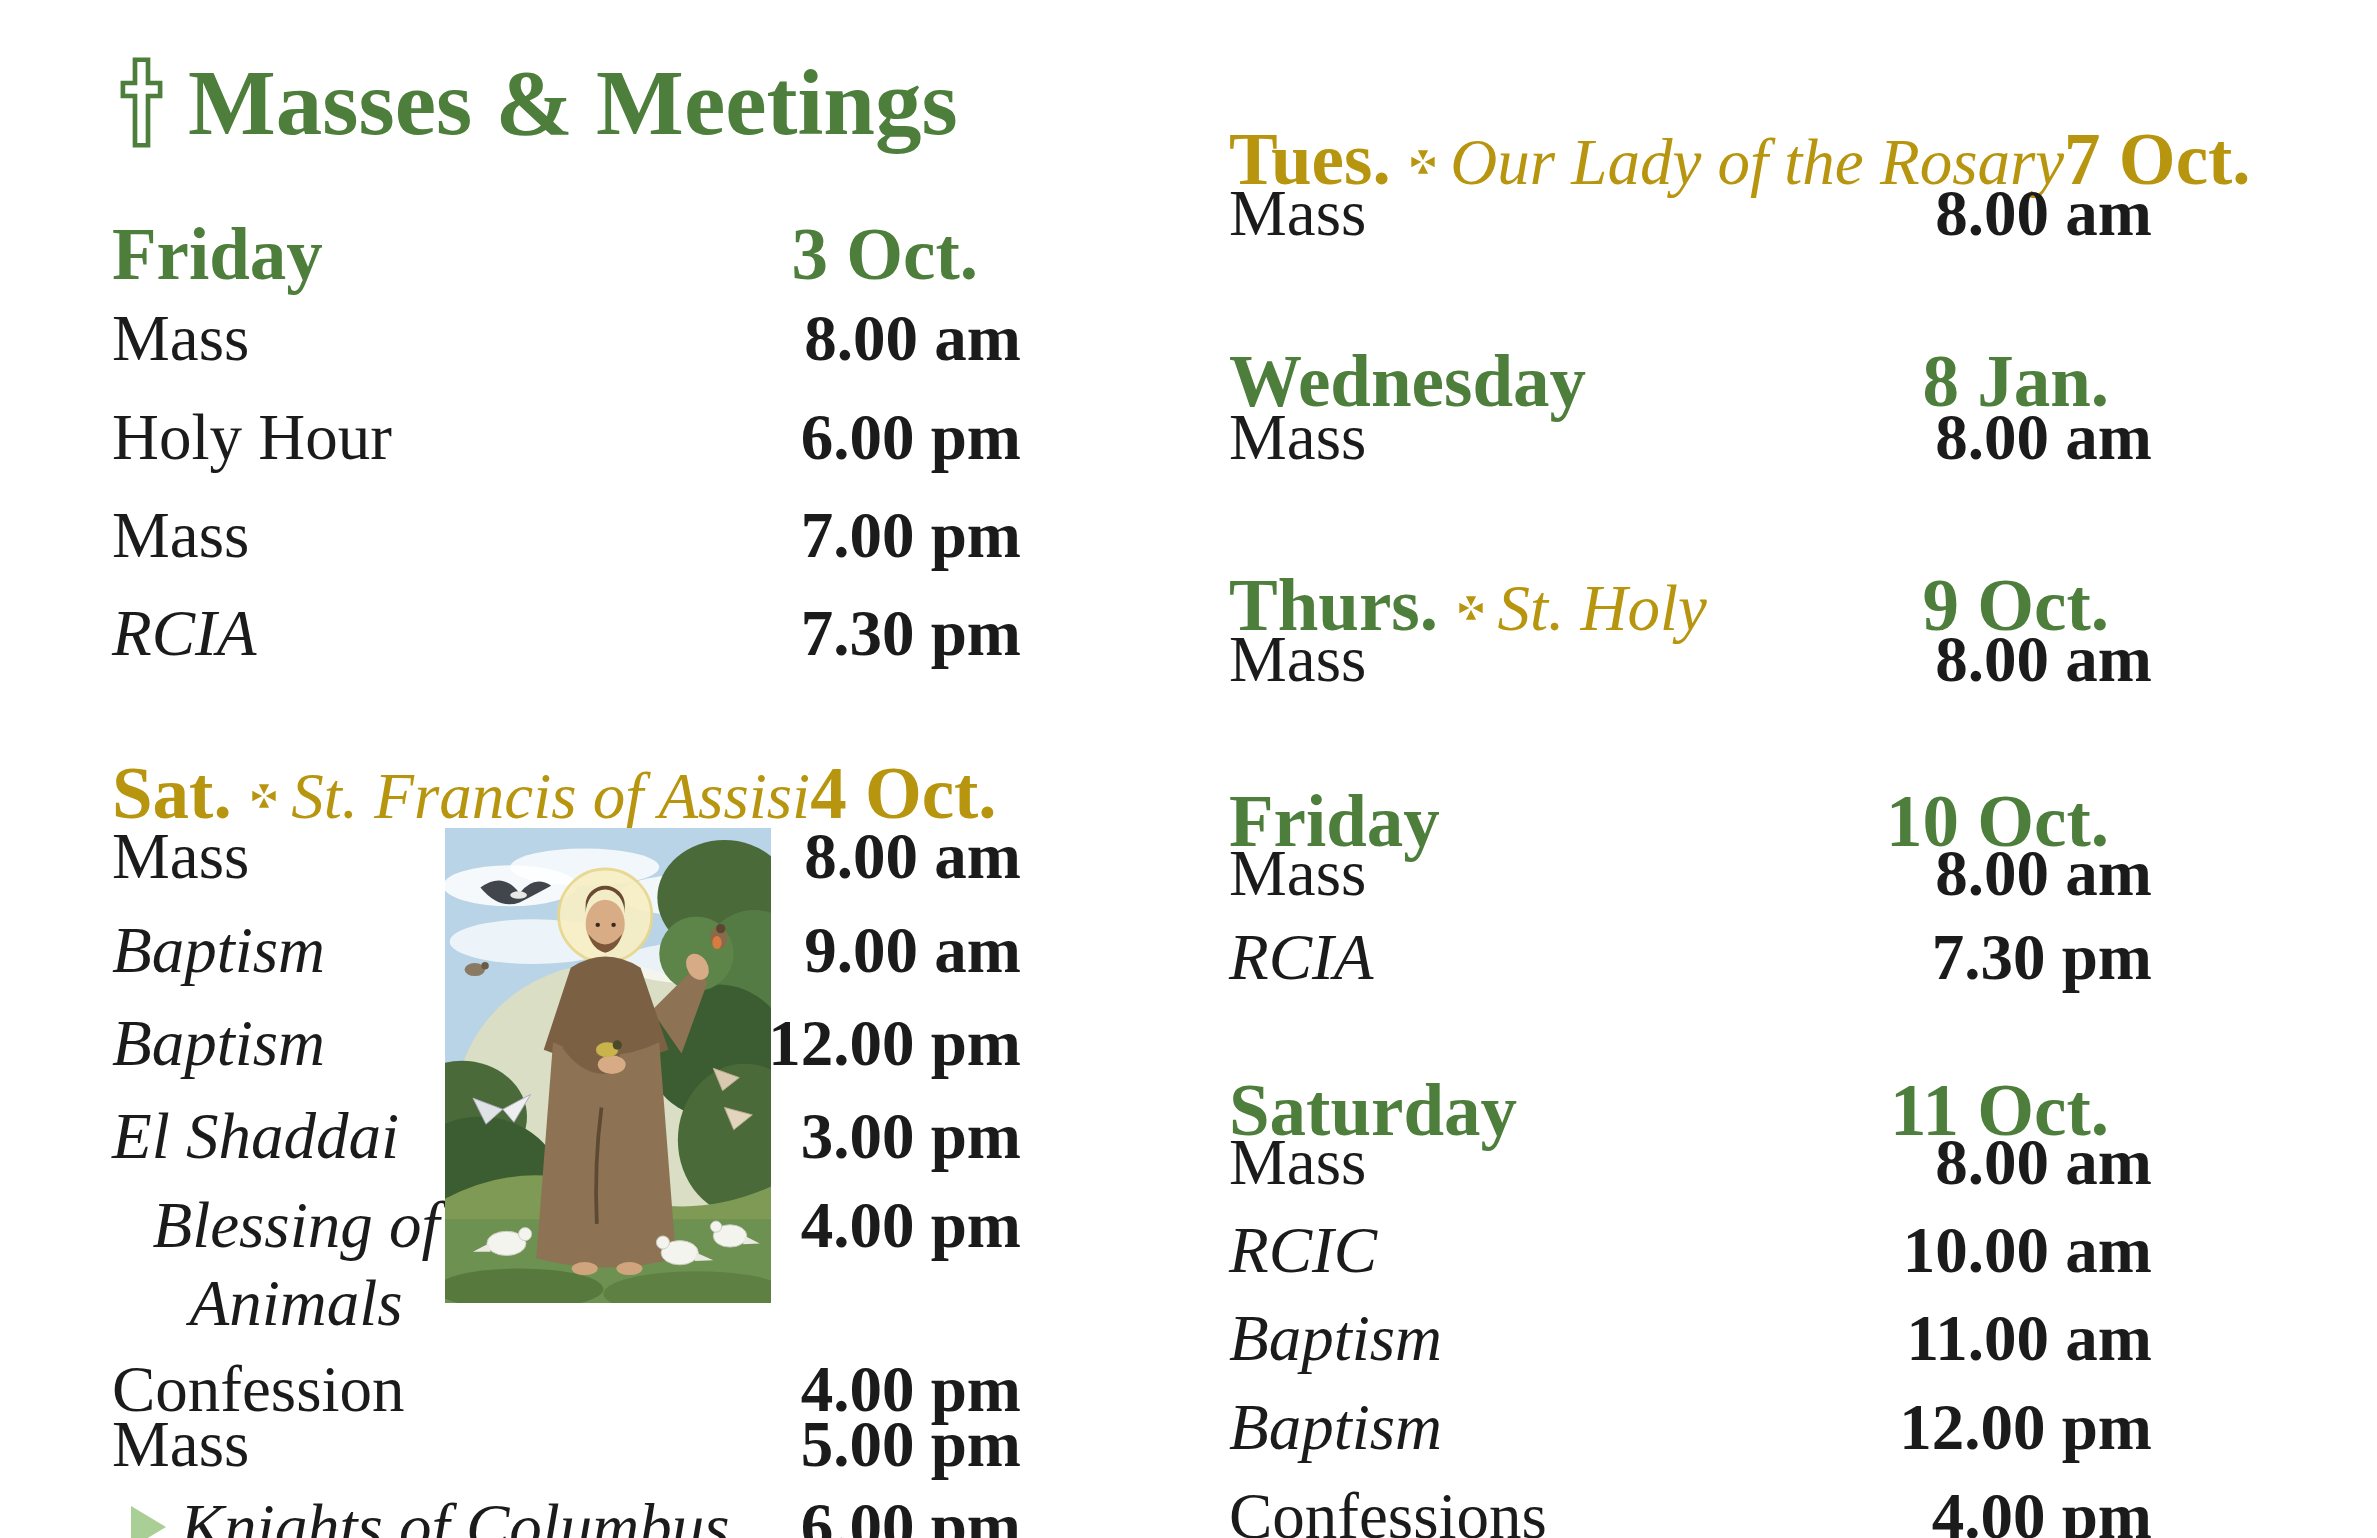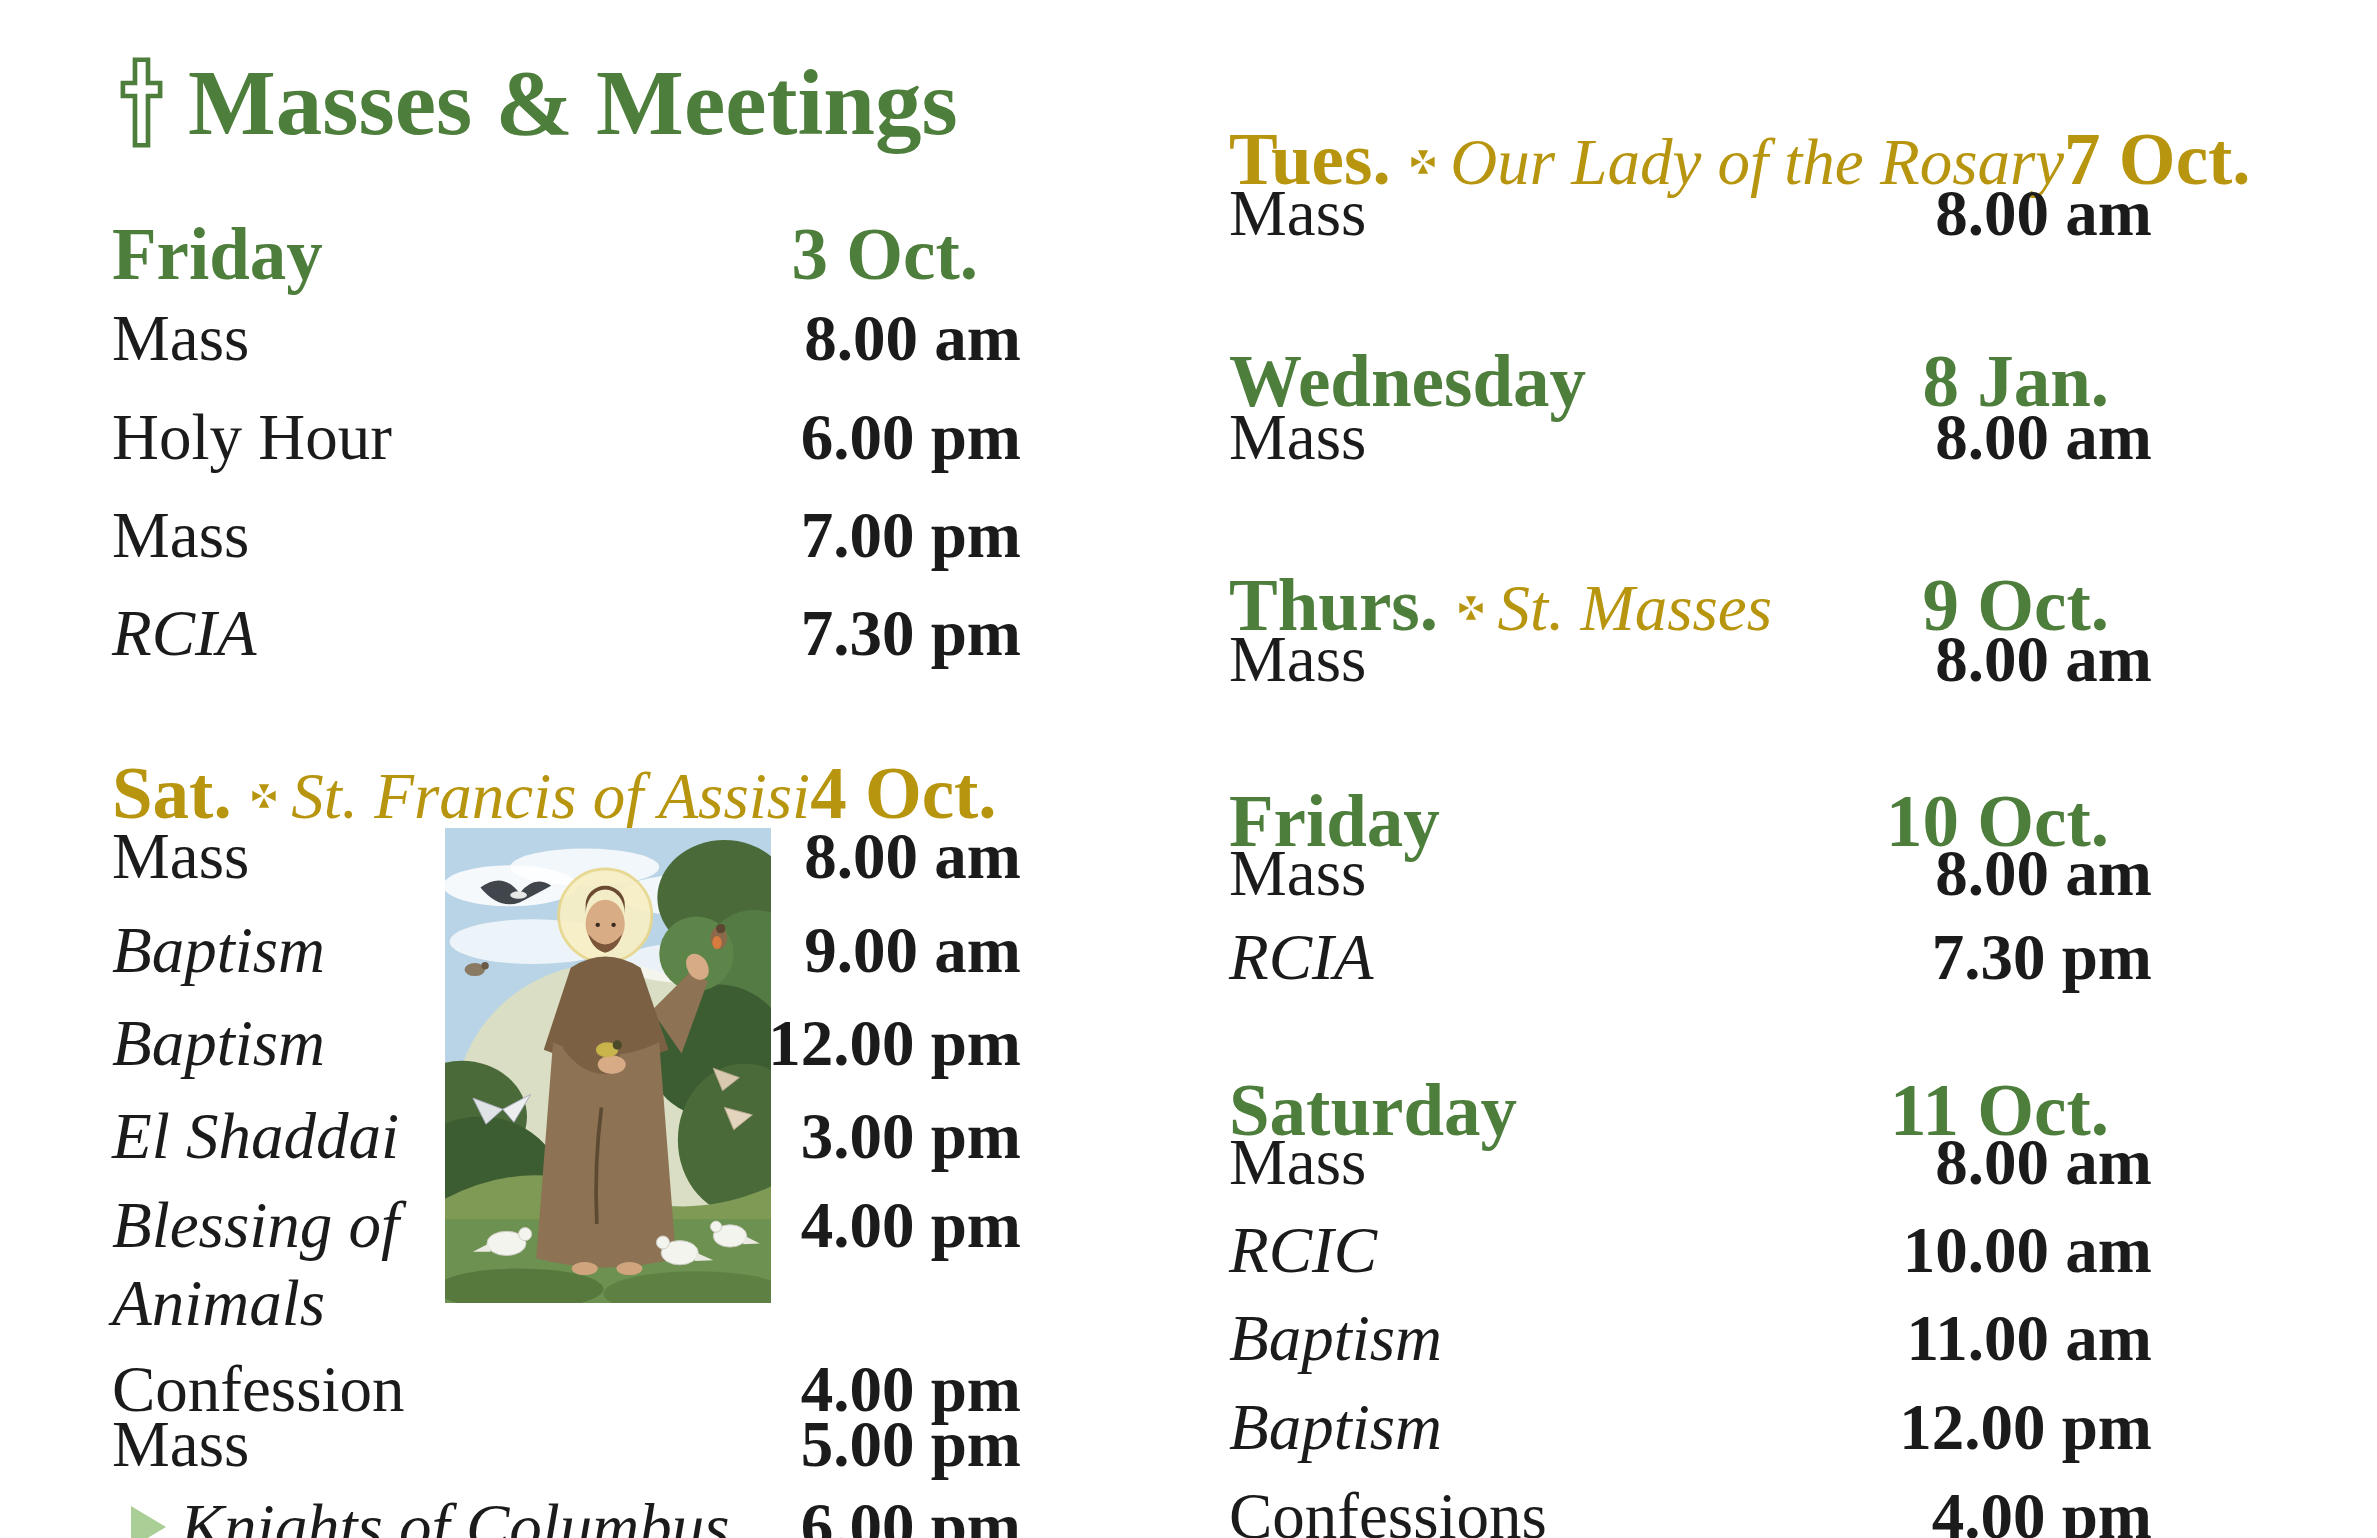--- a/index.html
+++ b/index.html
@@ -6,21 +6,21 @@
   .page{position:relative;width:2377px;height:1538px;background:#ffffff;overflow:hidden;
         font-family:"Liberation Serif","DejaVu Serif",serif;color:#1b1b1b;}
 
   .row{position:absolute;display:flex;justify-content:space-between;align-items:baseline;}
   .lc{left:112px;width:909px;}
   .rc{left:1229px;width:923px;}
 
   .ev{font-size:65px;line-height:1.18;}
   .ev .tm{white-space:nowrap;font-weight:bold;}
   .it{font-style:italic;}
-  .lbl.wrap2{max-width:368px;line-height:1.2;}
+  .lbl.wrap2{max-width:368px;line-height:1.2;text-align:center;}
 
   .hdr .day,.hdr .date{font-size:73px;font-weight:bold;line-height:1;white-space:nowrap;}
   .date{padding-right:43px;margin-top:32px;}
   .green{color:#4e7e3b;}
   .gold{color:#b8950f;}
   .hdr-left{display:flex;align-items:baseline;}
   .saint{font-size:65px;font-style:italic;color:#b8950f;white-space:nowrap;}
   .maltese{width:28px;height:28px;align-self:center;margin:0 13px 0 18.6px;flex:0 0 auto;}
 
   .title-row{position:absolute;left:119px;top:56px;display:flex;align-items:center;}
@@ -217,21 +217,21 @@
     <span class="lbl">Mass</span>
     <span class="tm">8.00 am</span>
   </div>
 
   <div class="row rc hdr" style="top:537px">
     <span class="hdr-left">
       <span class="day green">Thurs.</span>
       <svg class="maltese" viewBox="0 0 24 24">
         <path d="M12 10.6 L7.6 2 H16.4 Z M13.4 12 L22 7.6 V16.4 Z M12 13.4 L16.4 22 H7.6 Z M10.6 12 L2 16.4 V7.6 Z" fill="#b8950f"></path>
       </svg>
-      <span class="saint">St. Masses</span>
+      <span class="saint">St. Holy</span>
     </span>
     <span class="date green">9 Oct.</span>
   </div>
   <div class="row rc ev" style="top:621px">
     <span class="lbl">Mass</span>
     <span class="tm">8.00 am</span>
   </div>
 
   <div class="row rc hdr" style="top:753px">
     <span class="day green">Friday</span>

